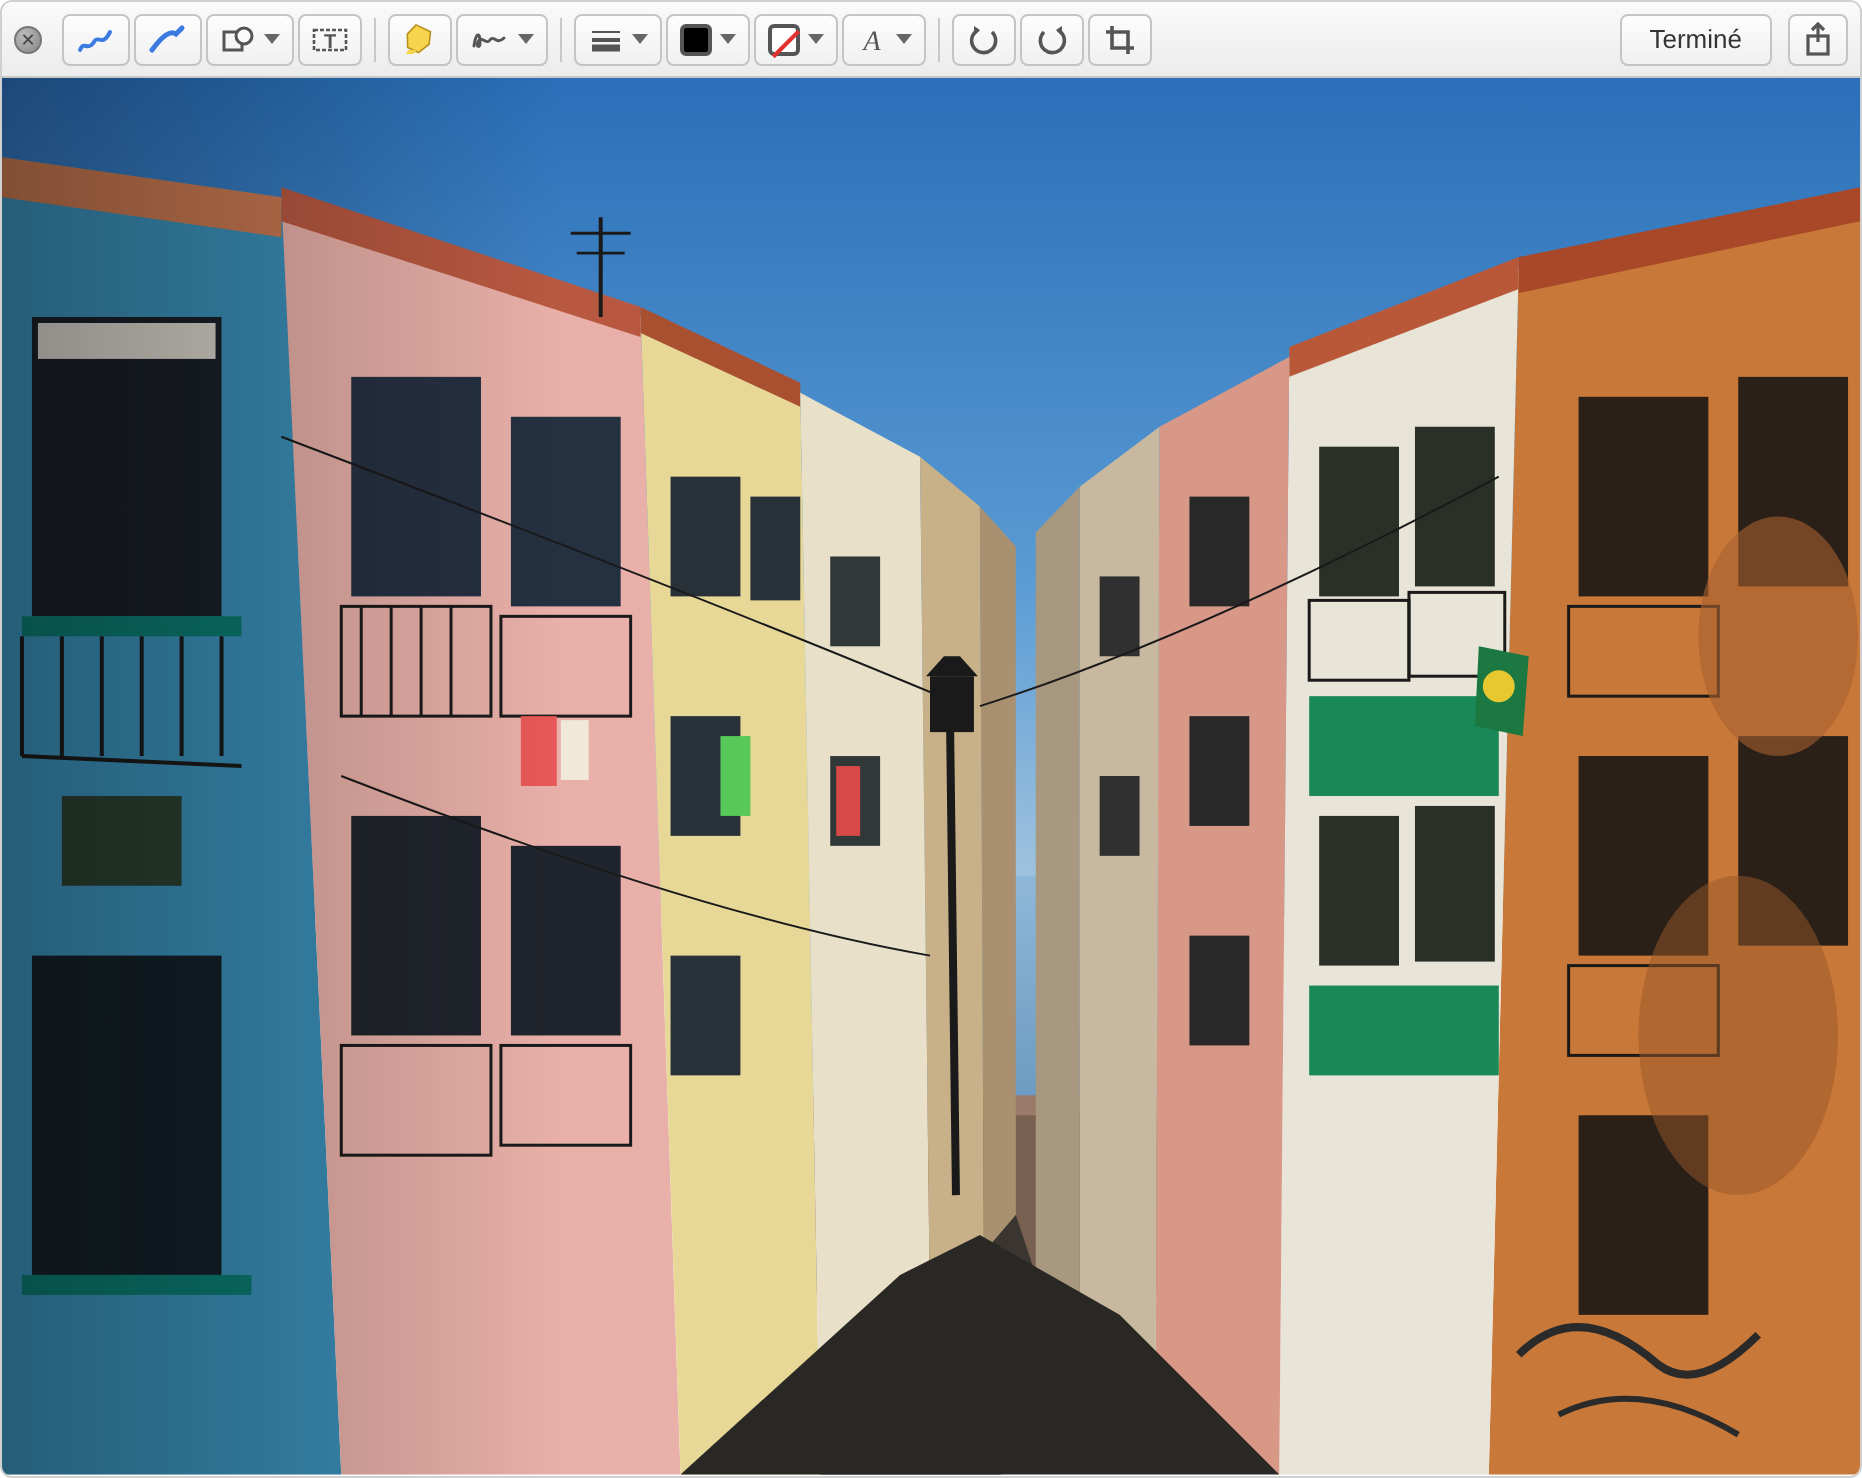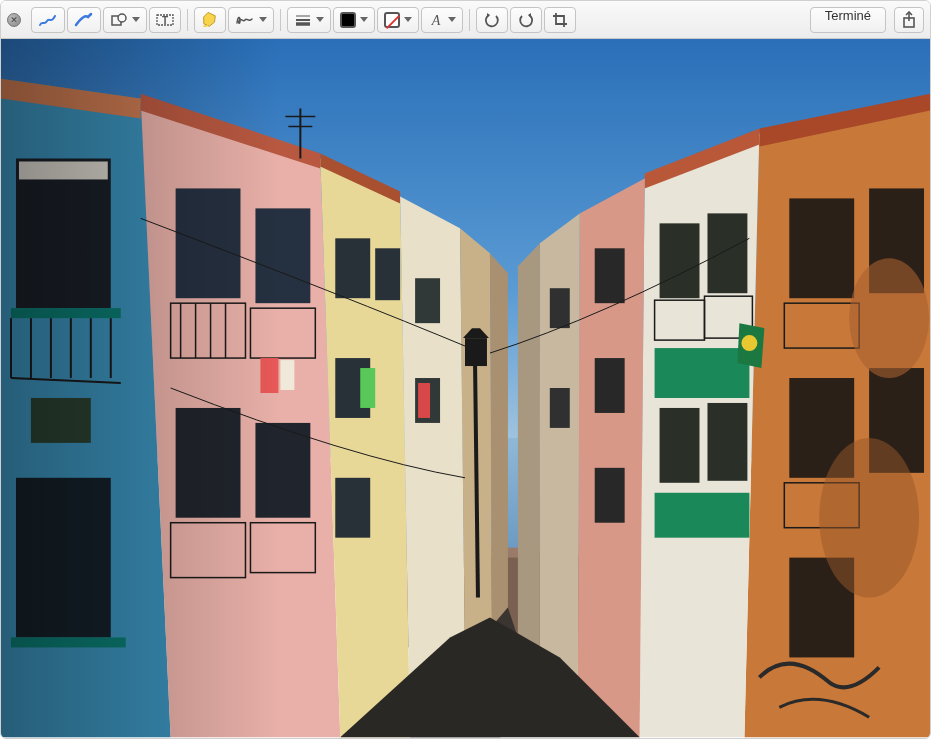--- a/index.html
+++ b/index.html
@@ -52,20 +52,21 @@
     .spacer { flex: 1; }
     .done-btn {
       height: 26px;
       padding: 0 14px;
       background: linear-gradient(#fdfdfd, #f0f0f0);
       border: 1px solid #c4c4c4;
       border-radius: 4px;
       font-size: 13px;
       color: #333;
       display: flex;
+      align-items: center;
       cursor: pointer;
     }
     .close-dot {
       width: 14px; height: 14px;
       border-radius: 50%;
       background: radial-gradient(circle at 30% 30%, #bbb, #888);
       border: 1px solid #777;
       margin-right: 8px;
       cursor: pointer;
       display: flex;

